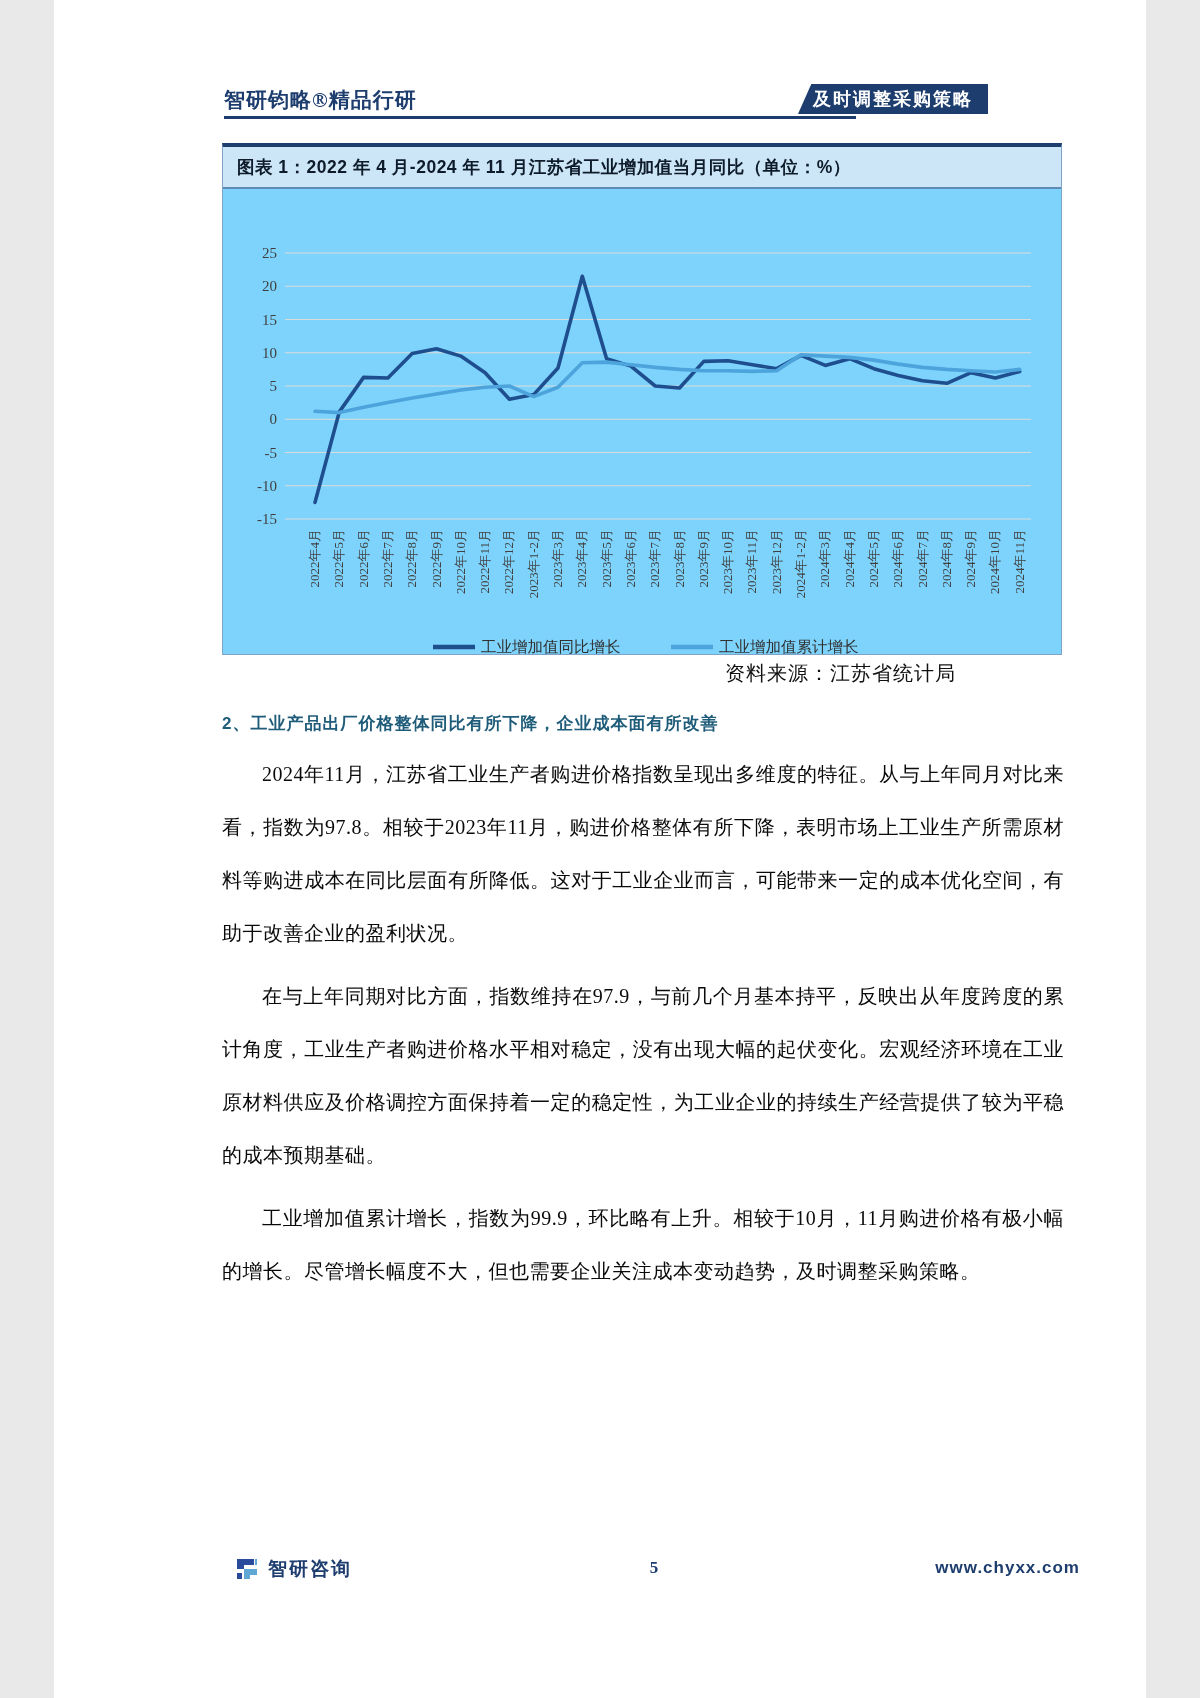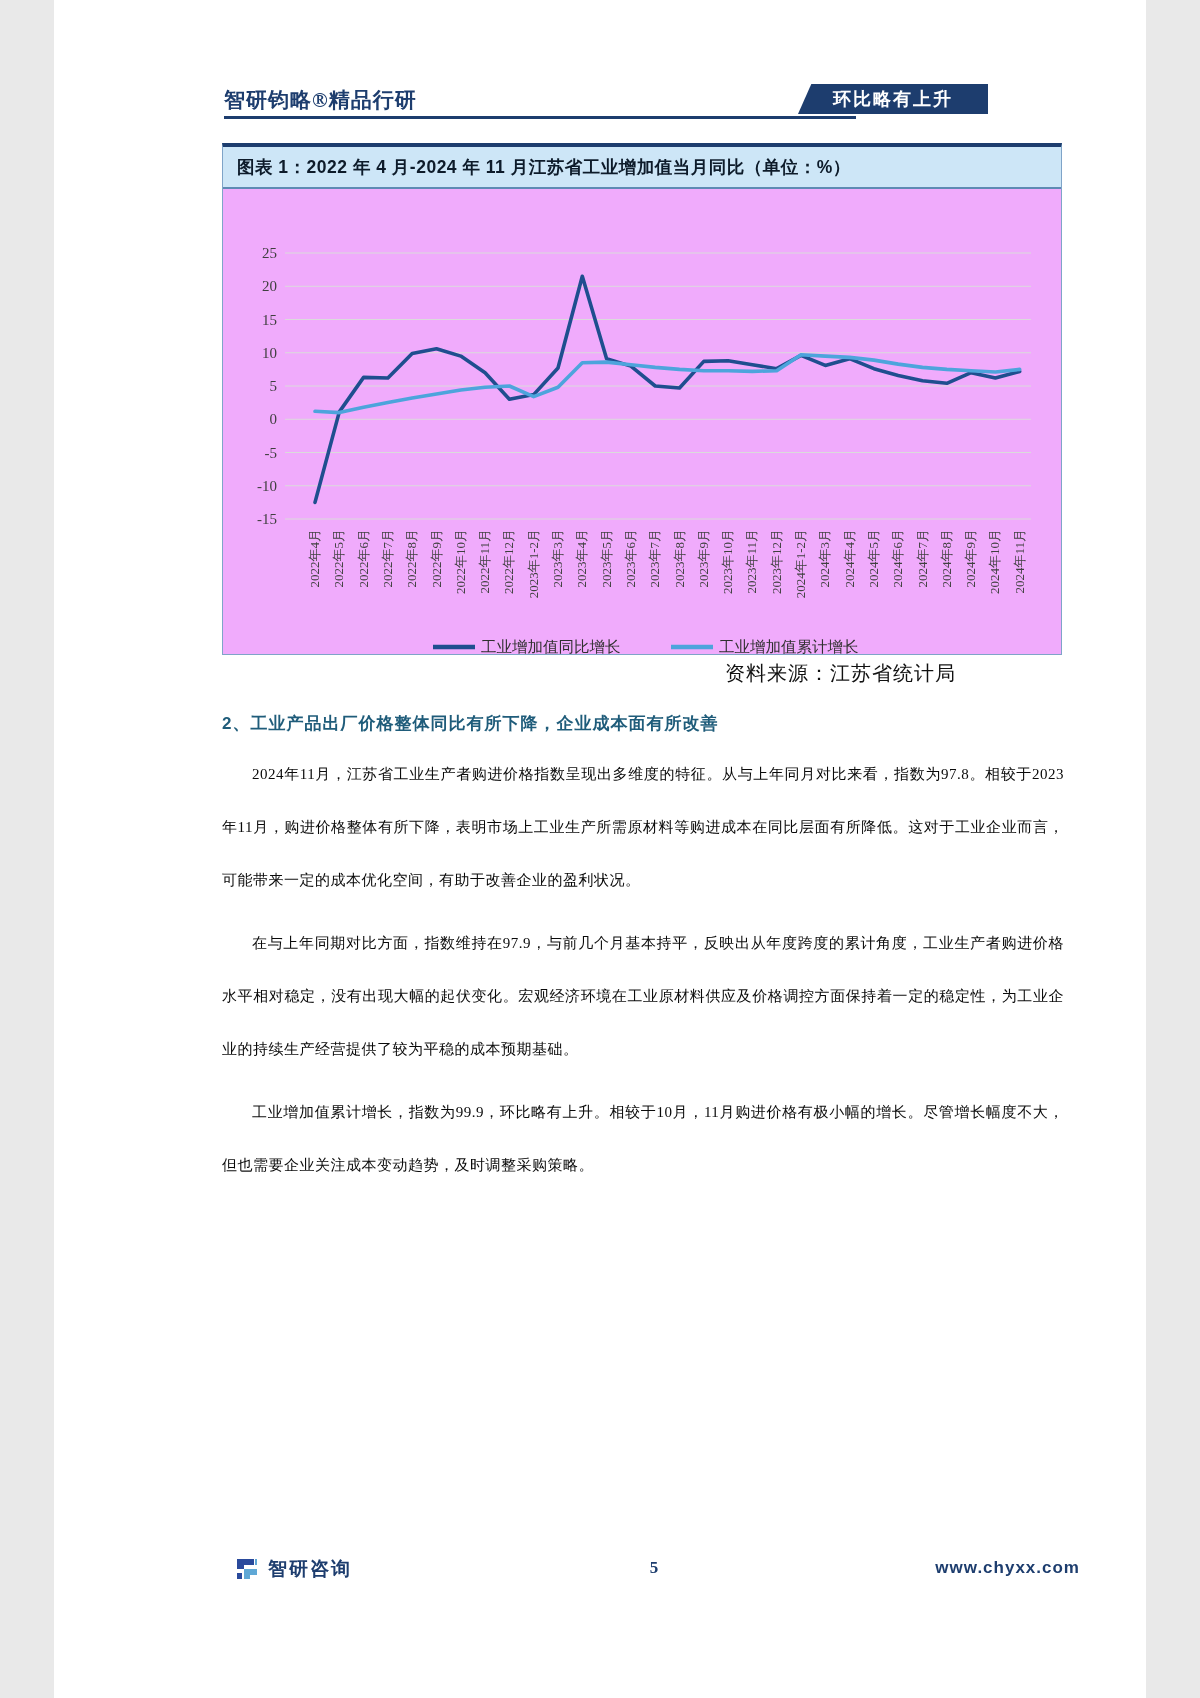--- a/index.html
+++ b/index.html
@@ -10,54 +10,54 @@
   .hdr-brand{position:absolute;top:86px;left:170px;font-size:21px;font-weight:bold;
              color:#1d3d6e;letter-spacing:1px;font-family:"Liberation Serif",serif;}
   .hdr-rule{position:absolute;top:116px;left:170px;width:632px;height:3px;background:#1d3d6e;}
   .hdr-badge{position:absolute;top:84px;left:744px;width:190px;height:30px;background:#1d3d6e;
              color:#ffffff;font-size:18px;font-weight:bold;letter-spacing:2px;
              display:flex;align-items:center;justify-content:center;
              clip-path:polygon(7% 0,100% 0,100% 100%,0 100%);}
 
   
   .chart-box{position:absolute;top:143px;left:168px;width:840px;height:512px;
-             border:1px solid #7fa4c8;border-top:4px solid #1d3d6e;background:#f0abfc;box-sizing:border-box;}
+             border:1px solid #7fa4c8;border-top:4px solid #1d3d6e;background:#7dd3fc;box-sizing:border-box;}
   .chart-title{height:40px;line-height:40px;background:#cde6f7;border-bottom:2px solid #5e8ab4;
                color:#0d1b2a;font-weight:bold;font-size:17.5px;padding-left:14px;letter-spacing:.5px;
                font-family:"Liberation Sans","DejaVu Sans",sans-serif;}
   .plot-wrap{position:relative;width:838px;height:462px;margin-top:28px;}
   svg text{font-family:"Liberation Serif","DejaVu Serif",serif;}
 
   
   .source{position:absolute;top:660px;right:190px;font-size:20px;color:#111;letter-spacing:1px;}
 
   
   .sec-heading{position:absolute;top:712px;left:168px;width:842px;font-size:17px;font-weight:bold;
                color:#1f5c7a;letter-spacing:1px;font-family:"Liberation Sans","DejaVu Sans",sans-serif;}
   .body-text{position:absolute;top:748px;left:168px;width:842px;}
-  .body-text p{margin:0 0 10px 0;font-size:15px;line-height:53px;color:#0a0a0a;
+  .body-text p{margin:0 0 10px 0;font-size:20px;line-height:53px;color:#0a0a0a;
                text-align:justify;text-indent:2em;letter-spacing:.5px;}
 
   
   .footer{position:absolute;top:1556px;left:168px;width:864px;height:34px;}
   .f-left{position:absolute;left:12px;top:0;display:flex;align-items:center;gap:8px;}
   .f-brand{font-size:19px;font-weight:bold;color:#1d3d6e;letter-spacing:2px;}
   .f-page{position:absolute;left:0;right:0;top:2px;text-align:center;font-size:17px;
           font-weight:bold;color:#1d3d6e;}
   .f-site{position:absolute;right:6px;top:2px;font-size:17px;font-weight:bold;color:#1d3d6e;
           letter-spacing:1px;font-family:"Liberation Sans","DejaVu Sans",sans-serif;}
 </style>
 </head>
 <body>
 
 <div class="page">
 
   <div class="hdr-brand">智研钧略®精品行研</div>
   <div class="hdr-rule"></div>
-  <div class="hdr-badge">环比略有上升</div>
+  <div class="hdr-badge">及时调整采购策略</div>
 
   <div class="chart-box">
     <div class="chart-title">图表 1：2022 年 4 月-2024 年 11 月江苏省工业增加值当月同比（单位：%）</div>
     <div class="plot-wrap">
       <svg id="chart-svg" width="838" height="462">
           <line x1="62" y1="36" x2="808" y2="36" stroke="#dbdbdb" stroke-width="1"></line>
           <text x="54" y="41" text-anchor="end" font-size="15" fill="#3f3f3f">25</text>
           <line x1="62" y1="69.25" x2="808" y2="69.25" stroke="#dbdbdb" stroke-width="1"></line>
           <text x="54" y="74.25" text-anchor="end" font-size="15" fill="#3f3f3f">20</text>
           <line x1="62" y1="102.5" x2="808" y2="102.5" stroke="#dbdbdb" stroke-width="1"></line>

